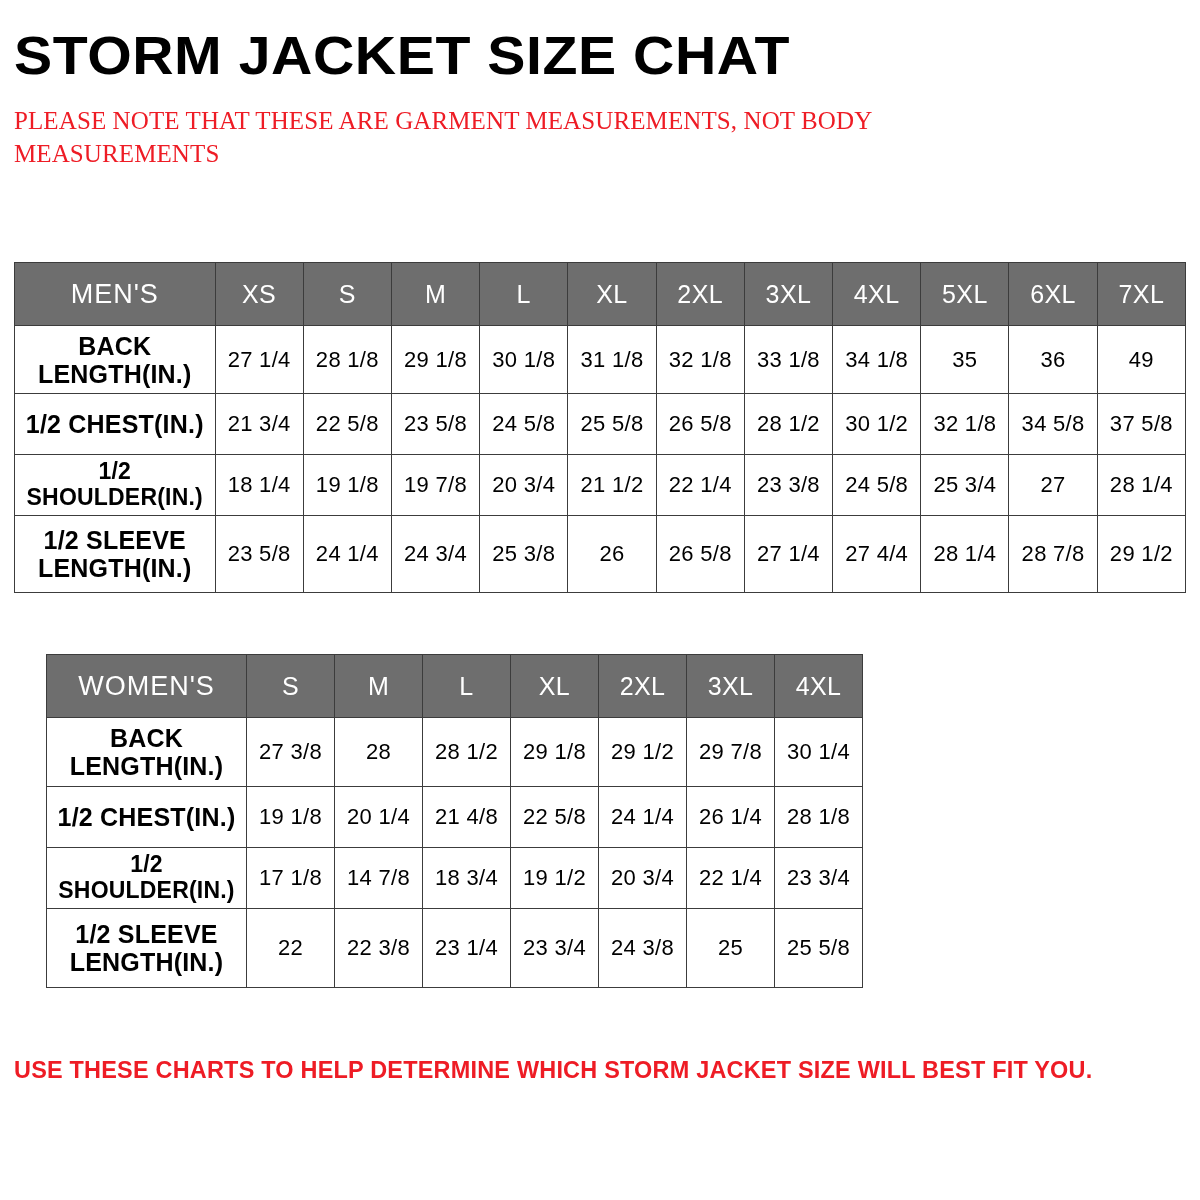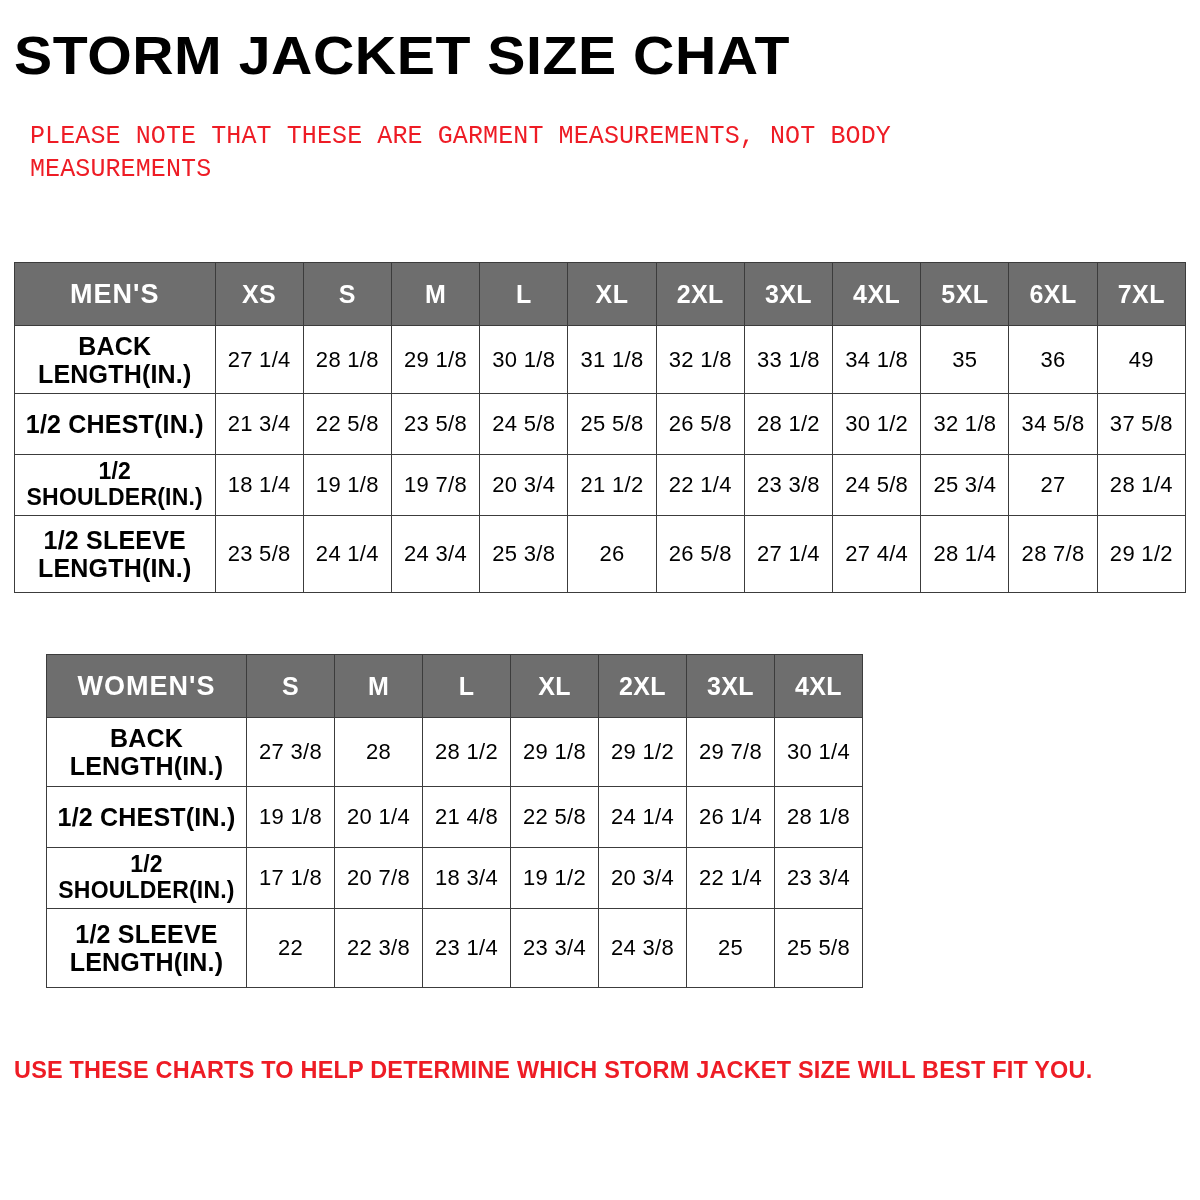--- a/index.html
+++ b/index.html
@@ -37,25 +37,25 @@
     margin: 0;
     padding-top: 28px;
     transform: scaleX(1.06);
     transform-origin: left top;
     white-space: nowrap;
   }
 
   
   .note-top {
     color: #ee1c25;
-    font-family: Liberation Mono, monospace;
+    font-family: Liberation Serif, serif;
     font-weight: normal;
     font-size: 25px;
     line-height: 1.32;
-    margin: 16px;
+    margin: 0;
     padding-top: 22px;
     max-width: 960px;
     letter-spacing: 0.1px;
   }
   .note-bottom {
     color: #ee1c25;
     font-family: "Liberation Sans", sans-serif;
     font-weight: bold;
     font-size: 23px;
     line-height: 1.3;
@@ -82,21 +82,21 @@
     text-align: center;
     vertical-align: middle;
     font-family: "Liberation Sans", sans-serif;
     color: #000000;
     padding: 0;
   }
   table.size-table thead th {
     background: #6e6e6e;
     color: #ffffff;
     font-size: 25px;
-    font-weight: bold;
+    font-weight: normal;
     height: 62px;
     letter-spacing: 0.4px;
   }
   table.size-table thead th.corner {
     font-size: 27px;
     letter-spacing: 1px;
   }
   table.size-table td.rowhead {
     font-size: 25px;
     font-weight: bold;
@@ -292,21 +292,21 @@
         <td class="val">20 1/4</td>
         <td class="val">21 4/8</td>
         <td class="val">22 5/8</td>
         <td class="val">24 1/4</td>
         <td class="val">26 1/4</td>
         <td class="val">28 1/8</td>
       </tr>
       <tr class="r-should">
         <td class="rowhead shoulder">1/2 SHOULDER(IN.)</td>
         <td class="val">17 1/8</td>
-        <td class="val">20 7/8</td>
+        <td class="val">14 7/8</td>
         <td class="val">18 3/4</td>
         <td class="val">19 1/2</td>
         <td class="val">20 3/4</td>
         <td class="val">22 1/4</td>
         <td class="val">23 3/4</td>
       </tr>
       <tr class="r-sleeve">
         <td class="rowhead">
           <span class="nowrap">1/2 SLEEVE</span><br>
           <span class="nowrap">LENGTH(IN.)</span>

